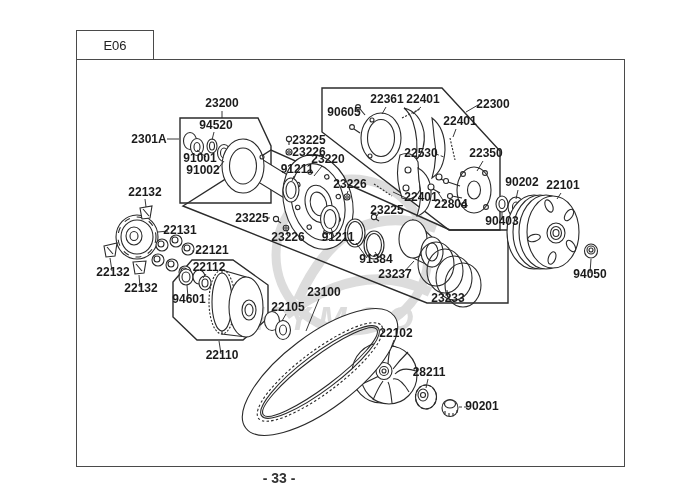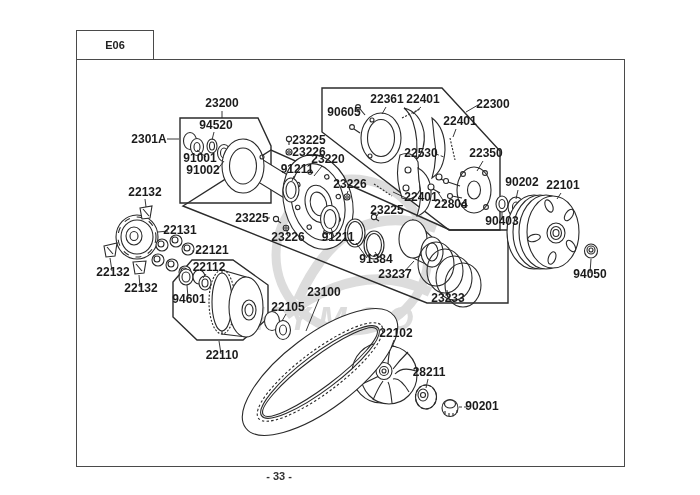--- a/index.html
+++ b/index.html
@@ -1,26 +1,26 @@
 <!DOCTYPE html>
 <html><head>
 <meta charset="utf-8">
 <style>
   html,body{margin:0;padding:0;background:#fff;}
   .page{position:relative;width:700px;height:495px;background:#fff;overflow:hidden;
         font-family:"Liberation Sans",sans-serif;}
   .hdr-code{position:absolute;left:76px;top:30px;width:78px;height:30px;border:1.5px solid #4a4a4a;
         box-sizing:border-box;display:flex;align-items:center;justify-content:center;
-        font-weight:bold;font-size:11px;color:#222;background:#fff;z-index:3;}
+        font-weight:normal;font-size:13px;color:#222;background:#fff;z-index:3;}
   .hdr-title{position:absolute;left:178px;top:30px;height:30px;line-height:30px;
         font-weight:bold;font-size:13.5px;color:#222;z-index:3;}
   .frame{position:absolute;left:76px;top:59px;width:549px;height:408px;
         border:1.5px solid #4a4a4a;box-sizing:border-box;background:#fff;z-index:1;}
   .footer{position:absolute;left:0;top:470px;width:558px;text-align:center;
-        font-weight:bold;font-size:11px;color:#333;z-index:3;}
+        font-weight:bold;font-size:14px;color:#333;z-index:3;}
   svg.canvas{position:absolute;left:0;top:0;z-index:2;}
   .p{stroke:#2a2a2a;stroke-width:1.1;fill:#fff;}
   .pn{stroke:#2a2a2a;stroke-width:1.1;fill:none;}
   .box{stroke:#2b2b2b;stroke-width:1.4;fill:none;}
   .leader{stroke:#222;stroke-width:0.9;}
   text.plabel{font:bold 12px "Liberation Sans",sans-serif;fill:#1b1b1b;}
   text.wmtext{font:italic bold 34px "Liberation Sans",sans-serif;letter-spacing:8px;fill:#dcdcdc;}
   .wm{stroke:#dcdcdc;fill:none;}
 </style>
 </head>

